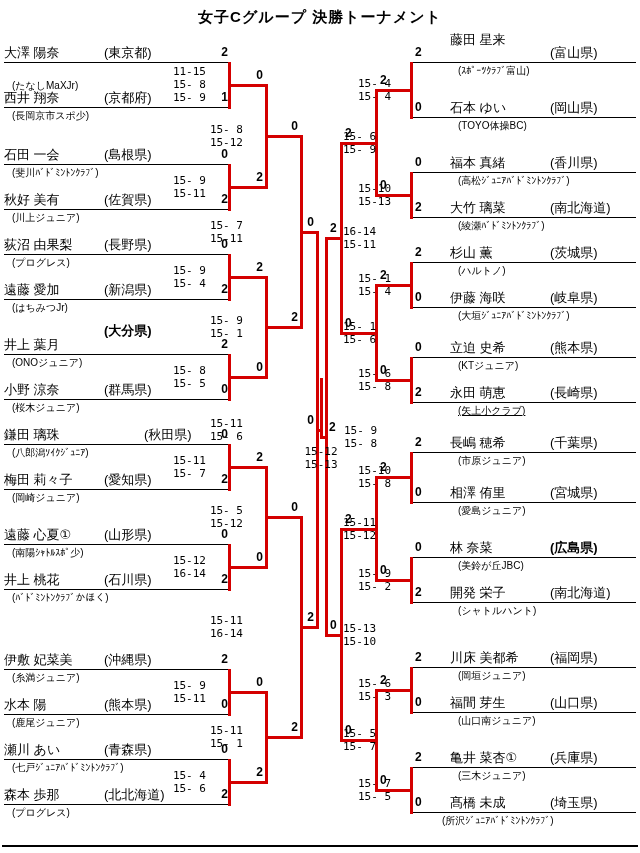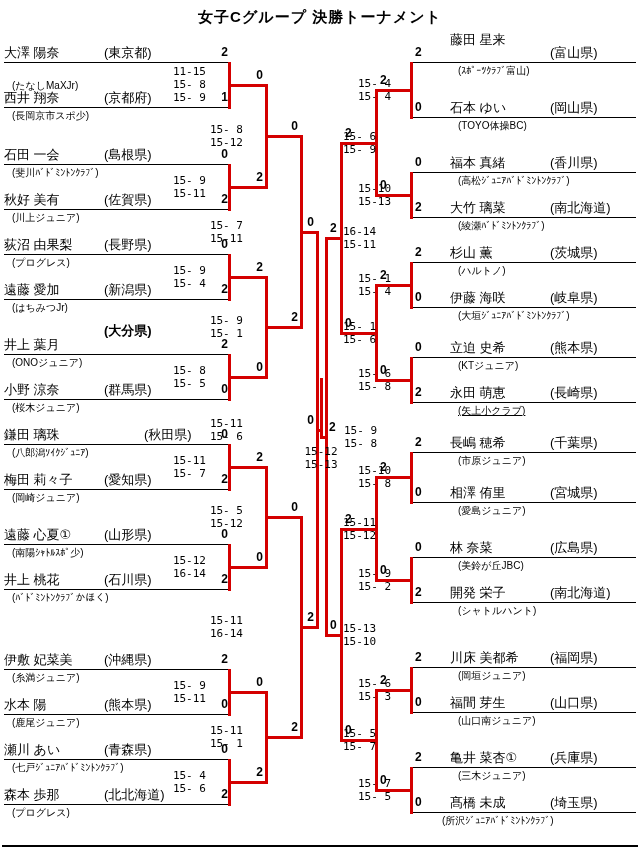--- a/index.html
+++ b/index.html
@@ -241,21 +241,21 @@
     <div class="abs" style="left: 410px; top: 452px; width: 226px; height: 1px; background: rgb(0, 0, 0);"></div>
     <div class="abs pname" style="left: 450px; top: 435px;">長嶋 穂希</div>
     <div class="abs pname" style="left: 550px; top: 435px;">(千葉県)</div>
     <div class="abs pclub" style="left: 458px; top: 455px;">(市原ジュニア)</div>
     <div class="abs" style="left: 410px; top: 502px; width: 226px; height: 1px; background: rgb(0, 0, 0);"></div>
     <div class="abs pname" style="left: 450px; top: 485px;">相澤 侑里</div>
     <div class="abs pname" style="left: 550px; top: 485px;">(宮城県)</div>
     <div class="abs pclub" style="left: 458px; top: 505px;">(愛島ジュニア)</div>
     <div class="abs" style="left: 410px; top: 557px; width: 226px; height: 1px; background: rgb(0, 0, 0);"></div>
     <div class="abs pname" style="left: 450px; top: 540px;">林 奈菜</div>
-    <div class="abs pname" style="left: 550px; top: 540px;">(広島県)</div>
+    <div class="abs pname" style="left: 550px; top: 540px; font-weight: bold;">(広島県)</div>
     <div class="abs pclub" style="left: 458px; top: 560px;">(美鈴が丘JBC)</div>
     <div class="abs" style="left: 410px; top: 602px; width: 226px; height: 1px; background: rgb(0, 0, 0);"></div>
     <div class="abs pname" style="left: 450px; top: 585px;">開発 栄子</div>
     <div class="abs pname" style="left: 550px; top: 585px;">(南北海道)</div>
     <div class="abs pclub" style="left: 458px; top: 605px;">(シャトルハント)</div>
     <div class="abs" style="left: 410px; top: 667px; width: 226px; height: 1px; background: rgb(0, 0, 0);"></div>
     <div class="abs pname" style="left: 450px; top: 650px;">川床 美都希</div>
     <div class="abs pname" style="left: 550px; top: 650px;">(福岡県)</div>
     <div class="abs pclub" style="left: 458px; top: 670px;">(岡垣ジュニア)</div>
     <div class="abs" style="left: 410px; top: 712px; width: 226px; height: 1px; background: rgb(0, 0, 0);"></div>

